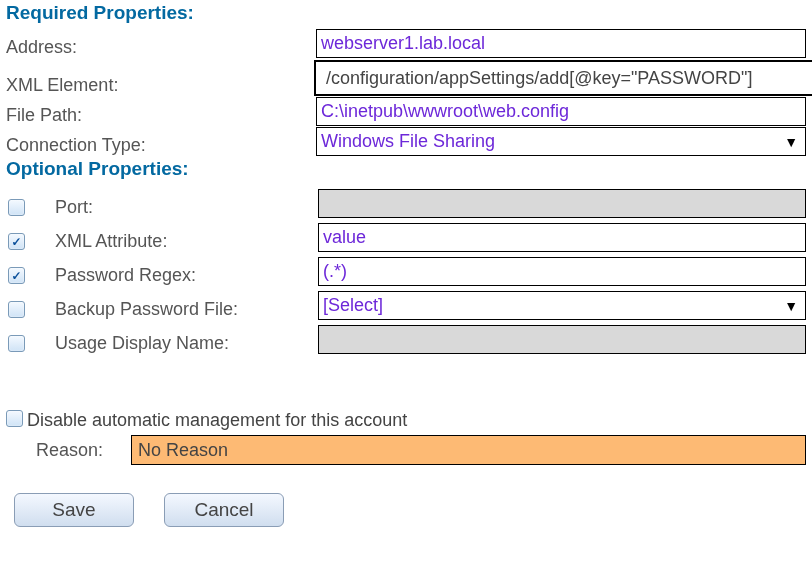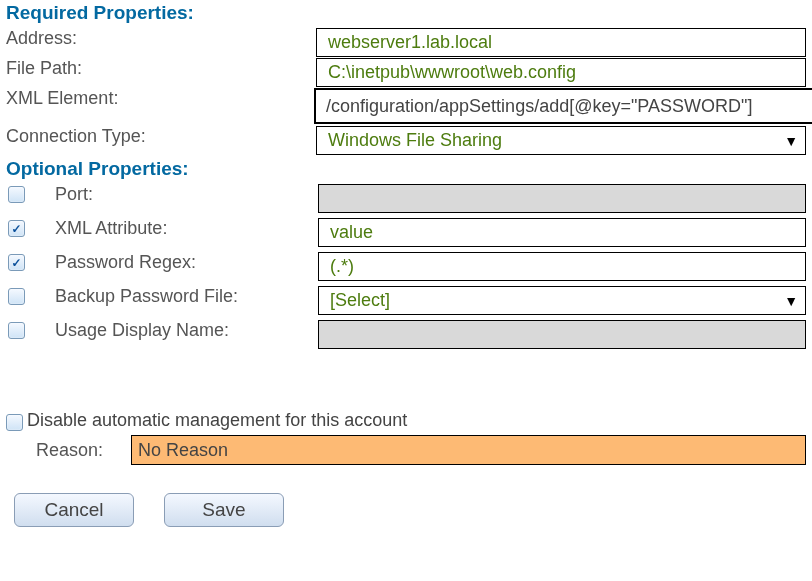--- a/index.html
+++ b/index.html
@@ -16,21 +16,21 @@
     padding: 2px 6px 10px 6px;
   }
   .section-header {
     color: #0369a1; 
     font-weight: 600;
     font-size: 19px;
     margin: 0 0 4px 0;
   }
   .row {
     display: flex;
-    align-items: flex-start;
+    align-items: flex-end;
     min-height: 30px;
   }
   .req-row .label-col {
     width: 310px;
   }
   .label-col {
     display: flex;
     align-items: center;
     gap: 6px;
     color: #555;
@@ -40,22 +40,22 @@
     display: flex;
     align-items: center;
   }
   .field {
     box-sizing: border-box;
     width: 100%;
     height: 29px;
     border: 1px solid #000;
     background: #fff;
     font-size: 18px;
-    padding: 0 11px;
-    color: #4d7c0f;
+    padding: 0 4px;
+    color: #6d28d9;
     font-family: inherit;
   }
   .field.disabled {
     background: #d9d9d9;
   }
   .select-wrap {
     position: relative;
     width: 100%;
   }
   .select-wrap .arrow {
@@ -115,21 +115,21 @@
     font-weight: bold;
     line-height: 1;
   }
 
   .gap-block {
     height: 50px;
   }
 
   .disable-row {
     display: flex;
-    align-items: flex-end;
+    align-items: flex-start;
     gap: 4px;
     margin-top: 6px;
     margin-bottom: 4px;
   }
   .reason-row {
     display: flex;
     align-items: center;
     margin-top: 0;
   }
   .reason-label {
@@ -174,35 +174,35 @@
 
   <div class="row req-row">
     <div class="label-col">
         <span>Address:</span>
       </div>
     <div class="input-col">
       <input class="field" type="text" value="webserver1.lab.local" style="">
     </div>
   </div>
 
-  <div class="row req-row">
-    <div class="label-col">
-        <span>File Path:</span>
-      </div>
-    <div class="input-col">
-      <input class="field" type="text" value="C:\inetpub\wwwroot\web.config" style="">
-    </div>
-  </div>
-
   <div class="row req-row" style="min-height:38px;">
     <div class="label-col">
         <span>XML Element:</span>
       </div>
     <div class="xml-elem-wrap">
       <input class="xml-elem-field" type="text" value="/configuration/appSettings/add[@key=&quot;PASSWORD&quot;]" style="">
+    </div>
+  </div>
+
+  <div class="row req-row">
+    <div class="label-col">
+        <span>File Path:</span>
+      </div>
+    <div class="input-col">
+      <input class="field" type="text" value="C:\inetpub\wwwroot\web.config" style="">
     </div>
   </div>
 
   <div class="row req-row">
     <div class="label-col">
         <span>Connection Type:</span>
       </div>
     <div class="input-col">
       <div class="select-wrap">
         <input class="field" type="text" readonly="" value="Windows File Sharing" style="">
@@ -272,17 +272,17 @@
     <span class="chk"></span>
     <span>Disable automatic management for this account</span>
   </div>
 
   <div class="reason-row">
     <div class="reason-label">Reason:</div>
     <input class="reason-field" type="text" disabled="" value="No Reason" style="">
   </div>
 
   <div class="buttons">
+    <button class="btn">Save</button>
     <button class="btn">Cancel</button>
-    <button class="btn">Save</button>
   </div>
 
 </div>
 
 </body></html>

